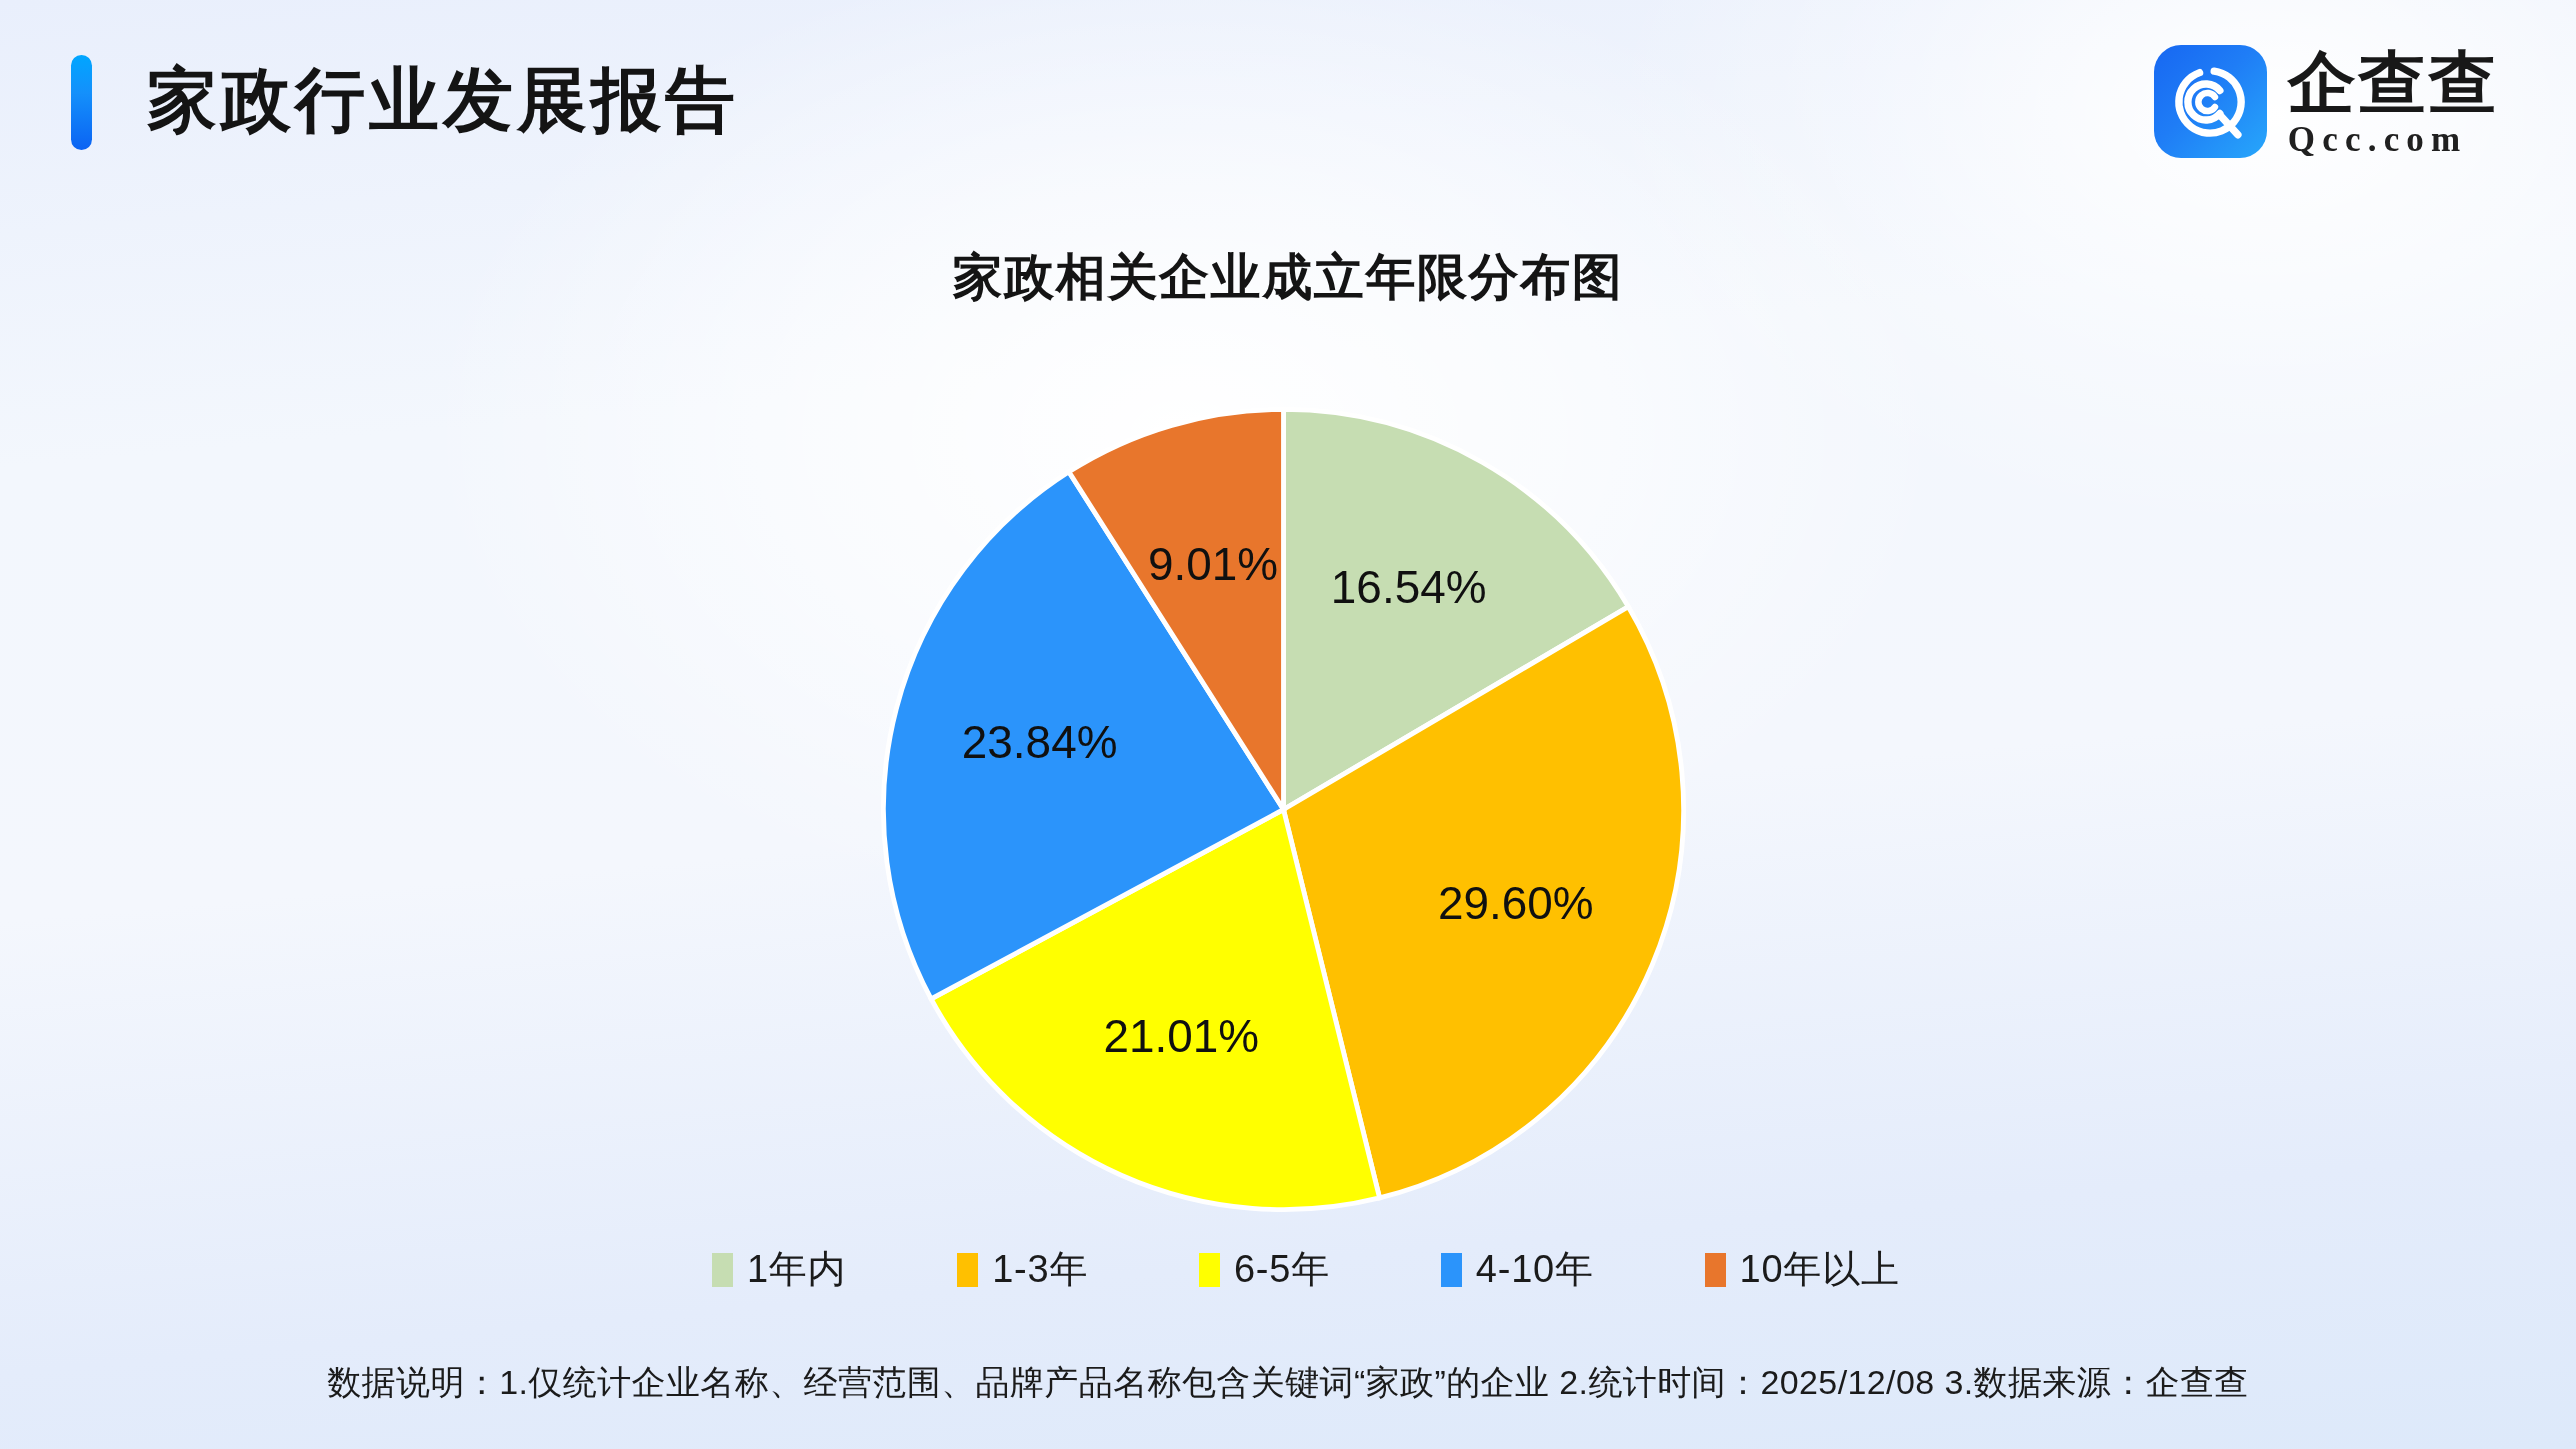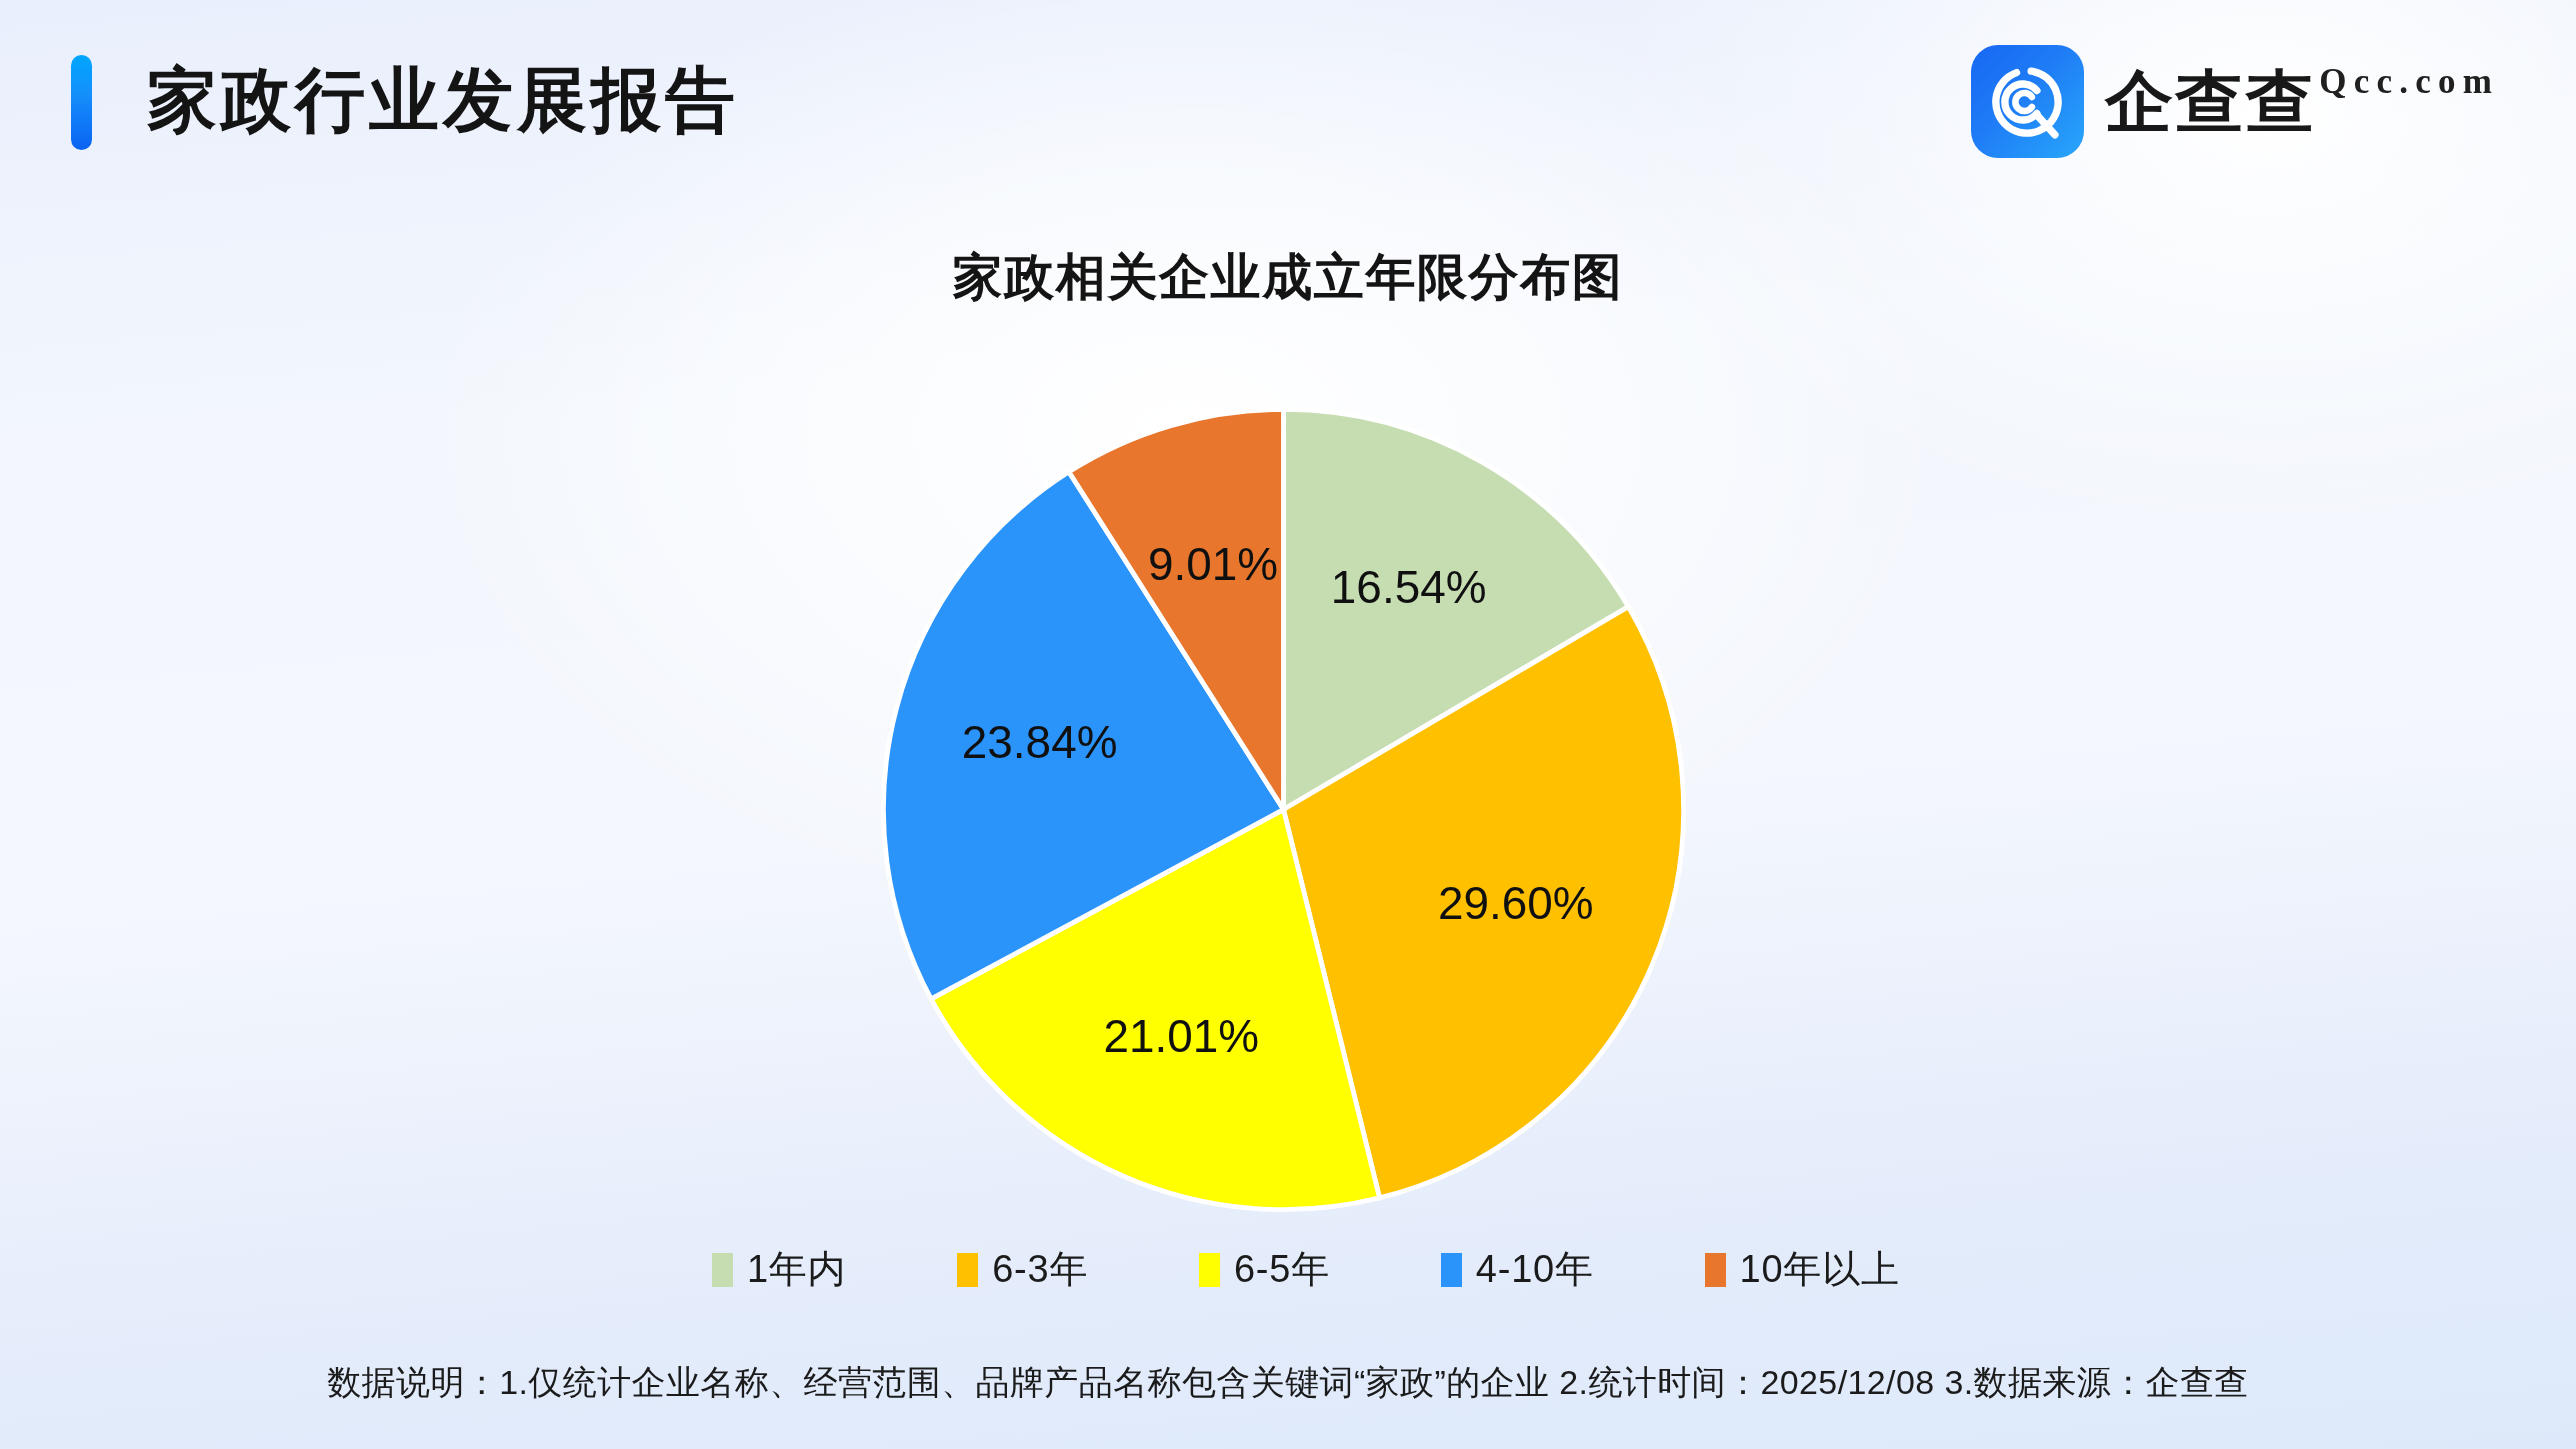--- a/index.html
+++ b/index.html
@@ -26,21 +26,21 @@
     position:absolute;left:147px;top:50px;
     font-size:70px;font-weight:bold;color:#141414;letter-spacing:4px;
     line-height:101px;white-space:nowrap;
   }
   #brand{position:absolute;right:77px;top:45px;height:113px;display:flex;align-items:center;gap:21px;}
   #brand-mark{
     width:113px;height:113px;border-radius:27px;
     background:linear-gradient(135deg,#1767f2 0%,#1f7df6 45%,#27a7fb 100%);
     display:flex;align-items:center;justify-content:center;flex:0 0 auto;
   }
-  #brand-text{display:flex;flex-direction:row;justify-content:center;gap:3.2px;}
+  #brand-text{display:flex;flex-direction:column;justify-content:center;gap:3.2px;}
   #brand-name{font-size:68px;font-weight:bold;color:#181818;letter-spacing:2.4px;line-height:74px;white-space:nowrap;}
   #brand-domain{font-size:35px;font-weight:bold;color:#202020;letter-spacing:7.2px;line-height:34px;white-space:nowrap;}
 
   
   #chart-title{
     position:absolute;left:0;top:235px;width:2576px;text-align:center;
     font-size:50px;font-weight:bold;color:#141414;letter-spacing:1.6px;margin-top:9px;
   }
   #pie-wrap{position:absolute;left:881px;top:407px;width:805px;height:805px;}
   #pie-svg{display:block;width:805px;height:805px;overflow:visible;}
@@ -110,21 +110,21 @@
     </svg>
   </div>
 
   <div id="legend">
       <div class="legend-item">
         <span class="legend-swatch" style="background: rgb(198, 221, 178);"></span>
         <span class="legend-label">1年内</span>
       </div>
       <div class="legend-item">
         <span class="legend-swatch" style="background: rgb(255, 192, 0);"></span>
-        <span class="legend-label">6-3年</span>
+        <span class="legend-label">1-3年</span>
       </div>
       <div class="legend-item">
         <span class="legend-swatch" style="background: rgb(255, 255, 0);"></span>
         <span class="legend-label">6-5年</span>
       </div>
       <div class="legend-item">
         <span class="legend-swatch" style="background: rgb(43, 148, 251);"></span>
         <span class="legend-label">4-10年</span>
       </div>
       <div class="legend-item">

